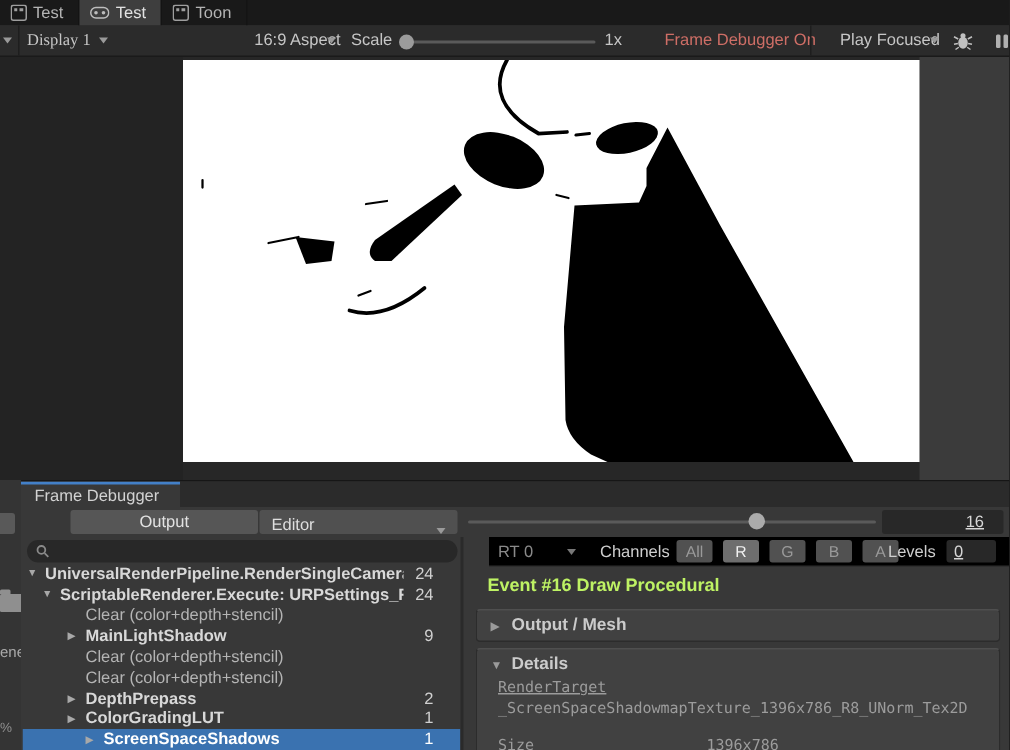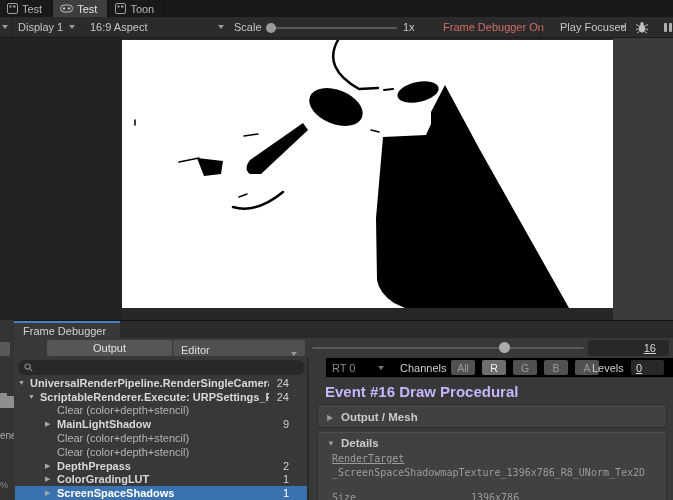--- a/index.html
+++ b/index.html
@@ -46,21 +46,21 @@
   .tree-label.bold{font-weight:700;color:#d8d8d8;}
   .tree-count{flex:0 0 20px;text-align:right;margin-right:18px;color:#d0d0d0;}
   .pane-divider{position:absolute;left:293px;top:37px;bottom:0;width:2px;background:#2a2a2a;}
   
   .rightpane{position:absolute;left:296px;top:37px;width:363px;bottom:0;}
   .rtrow{position:absolute;left:0;top:0;width:407px;height:20px;background:#000000;border-bottom:1px solid #2e2e2e;font-size:11px;margin-left:16px;}
   .rt-dim{color:#8a8a8a;}
   .ch-wrap{position:absolute;left:125px;top:2px;display:flex;gap:7px;}
   .ch-btn{min-width:24px;height:15px;background:#515151;border-radius:2px;font-size:10.5px;color:#9a9a9a;display:flex;align-items:center;justify-content:center;padding:0 4px;}
   .ch-btn.active{background:#6e6e6e;color:#f0f0f0;}
-  .evt-title{position:absolute;left:15px;top:25px;font-size:15px;font-weight:700;color:#c4b5fd;}
+  .evt-title{position:absolute;left:15px;top:25px;font-size:12px;font-weight:700;color:#bef264;}
   .foldbox{position:absolute;left:7px;width:350px;background:#414141;border:1px solid #2c2c2c;border-top-color:#4f4f4f;border-radius:3px;}
   .foldhdr{display:flex;align-items:center;height:20px;font-size:11.5px;font-weight:700;color:#cbcbcb;padding-left:9px;gap:4px;}
   .foldarrow{font-size:8px;color:#9a9a9a;width:10px;}
   .mono{font-family:"DejaVu Sans Mono","Liberation Mono",monospace;font-size:10px;color:#9c9c9c;white-space:pre;}
   
   .bgstrip{position:absolute;left:0;top:320px;width:14px;height:180px;background:#343434;overflow:hidden;font-size:10px;color:#ababab;}
   .bg-btn{position:absolute;left:0;top:22px;width:10px;height:14px;background:#595959;border-radius:0 2px 2px 0;}
   .folder{position:absolute;left:0;top:76px;width:16px;height:12px;background:#8f8f8f;border-radius:1px;}
   .folder:before{content:"";position:absolute;left:0;top:-3px;width:7px;height:3px;background:#8f8f8f;border-radius:1px 1px 0 0;}
 </style>
@@ -94,25 +94,25 @@
         </svg>
       <span>Toon</span>
     </div>
   </div>
 
   <div class="toolbar">
     <div class="tb-item" style="left:2px;">
         <span class="arr-down"></span>
       </div>
     <div class="vsep" style="left:12px;"></div>
-    <div class="tb-item" style="left:18px;gap:6px;">
+    <div class="tb-item" style="left:18px;gap:6px;font-family:Liberation Serif, serif;">
       <span>Display 1</span>
       <span class="arr-down"></span>
     </div>
-    <div class="tb-item" style="left:90px;width:137px;">
+    <div class="tb-item" style="left:90px;width:137px;justify-content:flex-end;">
       <span>16:9 Aspect</span>
       <span class="arr-down" style="position:absolute;left:128px;"></span>
     </div>
     <div class="tb-item" style="left:234px;">Scale</div>
     <div class="slider-track" style="left:270px;top:10px;width:127px;"></div>
     <div class="slider-thumb" style="left:266px;top:6px;"></div>
     <div class="tb-item" style="left:403px;">1x</div>
     <div class="tb-item warn" style="left:443px;">Frame Debugger On</div>
     <div class="vsep" style="left:540px;"></div>
     <div class="tb-item" style="left:548px;gap:0;padding-left:12px;">
@@ -220,21 +220,21 @@
         <div class="tree-row" style="padding-left: 30px;">
           <span class="tree-arrow">▶</span>
           <span class="tree-label bold">DepthPrepass</span>
           <span class="tree-count">2</span>
         </div>
         <div class="tree-row" style="padding-left: 30px;">
           <span class="tree-arrow">▶</span>
           <span class="tree-label bold">ColorGradingLUT</span>
           <span class="tree-count">1</span>
         </div>
-        <div class="tree-row selected" style="padding-left: 30px;">
+        <div class="tree-row selected" style="padding-left: 42px;">
           <span class="tree-arrow">▶</span>
           <span class="tree-label bold">ScreenSpaceShadows</span>
           <span class="tree-count">1</span>
         </div>
       </div>
     <div class="pane-divider"></div>
 
     <div class="rightpane">
       <div class="rtrow">
         <div class="tb-item rt-dim" style="left:6px;">

